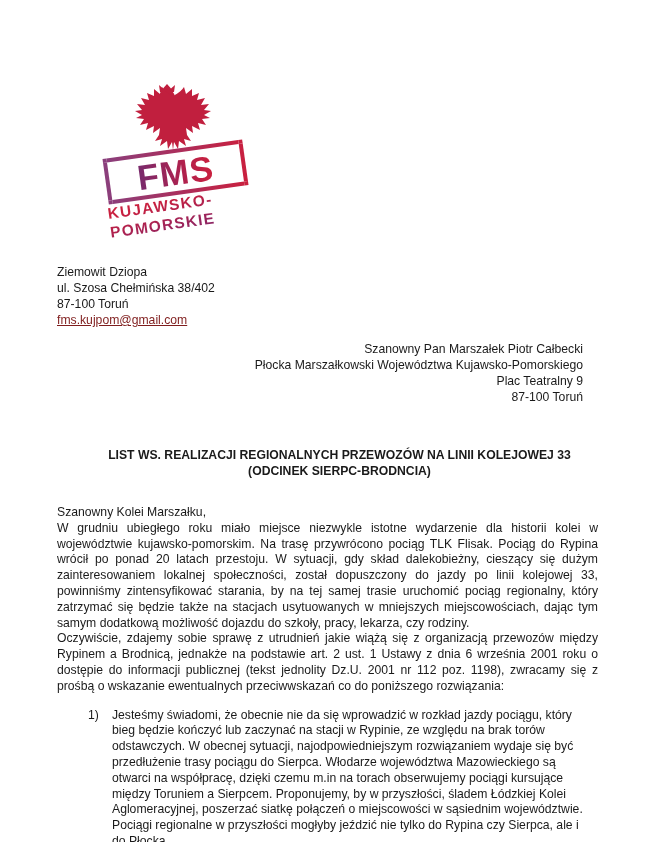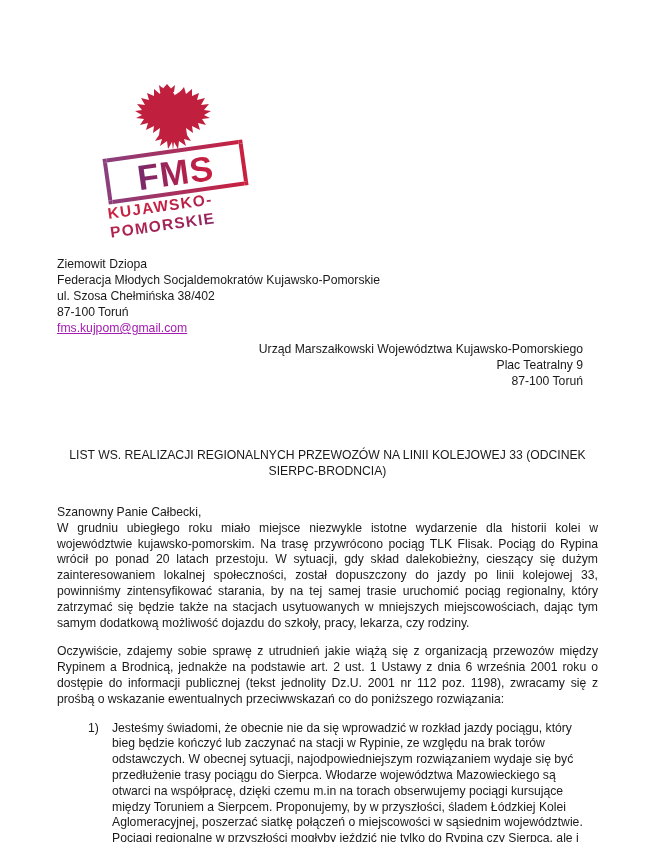--- a/index.html
+++ b/index.html
@@ -36,37 +36,38 @@
   .region {
     position: absolute; left: 14px; top: 122px;
     transform: rotate(-8deg); transform-origin: left center;
     font-weight: bold; font-size: 15.5px; line-height: 19px; letter-spacing: 1.2px;
     background: linear-gradient(170deg, #c9203f 25%, #8e2563 90%);
     -webkit-background-clip: text; background-clip: text; color: transparent;
     white-space: nowrap;
   }
 
   
-  .sender { position: absolute; left: 57px; top: 256px; line-height: 16px; }
-  .sender-email a { color: #a21caf; text-decoration: underline; cursor: pointer; }
+  .sender { position: absolute; left: 57px; top: 264px; line-height: 16px; }
+  .sender-email a { color: #7f1d1d; text-decoration: underline; cursor: pointer; }
   .recipient {
     position: absolute; left: 57px; top: 341px; width: 526px;
     text-align: right; line-height: 16px;
   }
 
   
   .subject {
-    position: absolute; left: 67px; top: 448px; width: 521px;
+    position: absolute; left: 79px; top: 448px; width: 521px;
     text-align: center;
+    font-weight: bold;
   }
 
   
   .letter-body { position: absolute; left: 57px; top: 505px; width: 541px; }
   .para { text-align: justify; }
-  .para + .para { margin-top: 13px; }
+  .para + .para { }
   .numbered-list { margin-top: 13px; display: flex; }
   .list-marker { width: 24px; margin-left: 31px; flex: none; }
   .list-text { width: 472px; text-align: left; }
 </style>
 </head>
 <body>
 
 <div class="page">
 
   <div class="logo">
@@ -94,36 +95,36 @@
       <span class="fms-text">FMS</span>
     </div>
     <div class="region">
       <div>KUJAWSKO-</div>
       <div>POMORSKIE</div>
     </div>
   </div>
 
   <div class="sender">
     <div>Ziemowit Dziopa</div>
-    <div>Federacja Młodych Socjaldemokratów Kujawsko-Pomorskie</div>
     <div>ul. Szosa Chełmińska 38/402</div>
     <div>87-100 Toruń</div>
     <div class="sender-email"><a>fms.kujpom@gmail.com</a></div>
   </div>
 
   <div class="recipient">
-    <div>Urząd Marszałkowski Województwa Kujawsko-Pomorskiego</div>
+    <div>Szanowny Pan Marszałek Piotr Całbecki</div>
+    <div>Płocka Marszałkowski Województwa Kujawsko-Pomorskiego</div>
     <div>Plac Teatralny 9</div>
     <div>87-100 Toruń</div>
   </div>
 
   <div class="subject">LIST WS. REALIZACJI REGIONALNYCH PRZEWOZÓW NA LINII KOLEJOWEJ 33 (ODCINEK SIERPC-BRODNCIA)</div>
 
   <div class="letter-body">
-    <div class="para"><span>Szanowny Panie Całbecki,</span><br>
+    <div class="para"><span>Szanowny Kolei Marszałku,</span><br>
       <span>W grudniu ubiegłego roku miało miejsce niezwykle istotne wydarzenie dla historii kolei w województwie kujawsko-pomorskim. Na trasę przywrócono pociąg TLK Flisak. Pociąg do Rypina wrócił po ponad 20 latach przestoju. W sytuacji, gdy skład dalekobieżny, cieszący się dużym zainteresowaniem lokalnej społeczności, został dopuszczony do jazdy po linii kolejowej 33, powinniśmy zintensyfikować starania, by na tej samej trasie uruchomić pociąg regionalny, który zatrzymać się będzie także na stacjach usytuowanych w mniejszych miejscowościach, dając tym samym dodatkową możliwość dojazdu do szkoły, pracy, lekarza, czy rodziny.</span>
     </div>
     <div class="para">Oczywiście, zdajemy sobie sprawę z utrudnień jakie wiążą się z organizacją przewozów między Rypinem a Brodnicą, jednakże na podstawie art. 2 ust. 1 Ustawy z dnia 6 września 2001 roku o dostępie do informacji publicznej (tekst jednolity Dz.U. 2001 nr 112 poz. 1198), zwracamy się z prośbą o wskazanie ewentualnych przeciwwskazań co do poniższego rozwiązania:</div>
     <div class="numbered-list">
       <div class="list-marker">1)</div>
       <div class="list-text">Jesteśmy świadomi, że obecnie nie da się wprowadzić w rozkład jazdy pociągu, który bieg będzie kończyć lub zaczynać na stacji w Rypinie, ze względu na brak torów odstawczych. W obecnej sytuacji, najodpowiedniejszym rozwiązaniem wydaje się być przedłużenie trasy pociągu do Sierpca. Włodarze województwa Mazowieckiego są otwarci na współpracę, dzięki czemu m.in na torach obserwujemy pociągi kursujące między Toruniem a Sierpcem. Proponujemy, by w przyszłości, śladem Łódzkiej Kolei Aglomeracyjnej, poszerzać siatkę połączeń o miejscowości w sąsiednim województwie. Pociągi regionalne w przyszłości mogłyby jeździć nie tylko do Rypina czy Sierpca, ale i do Płocka.</div>
     </div>
   </div>
 
 </div>

